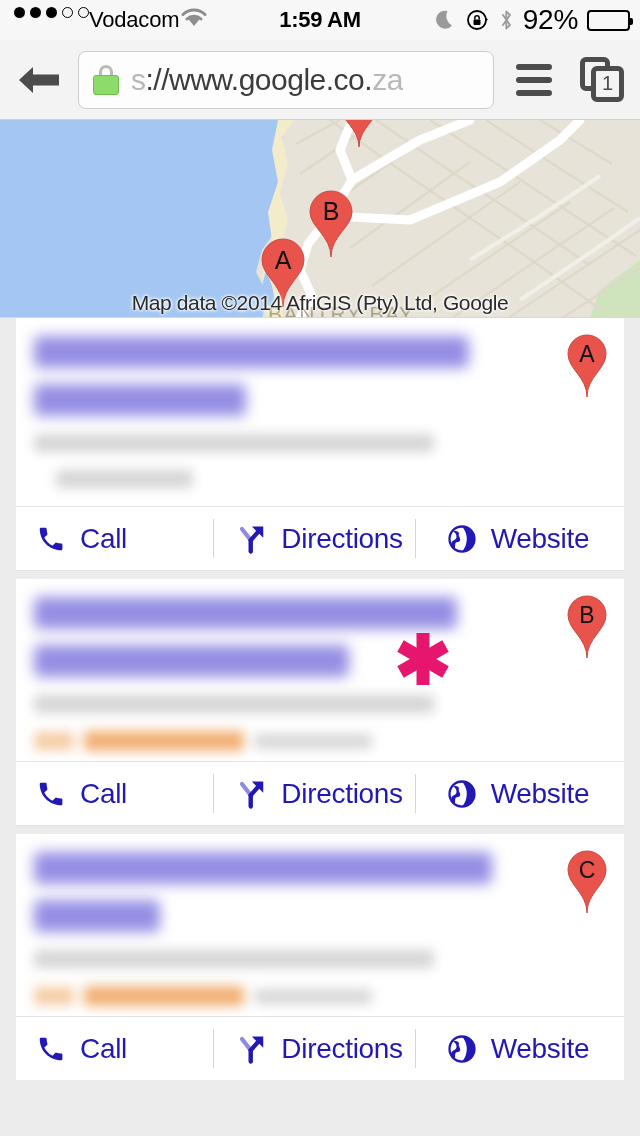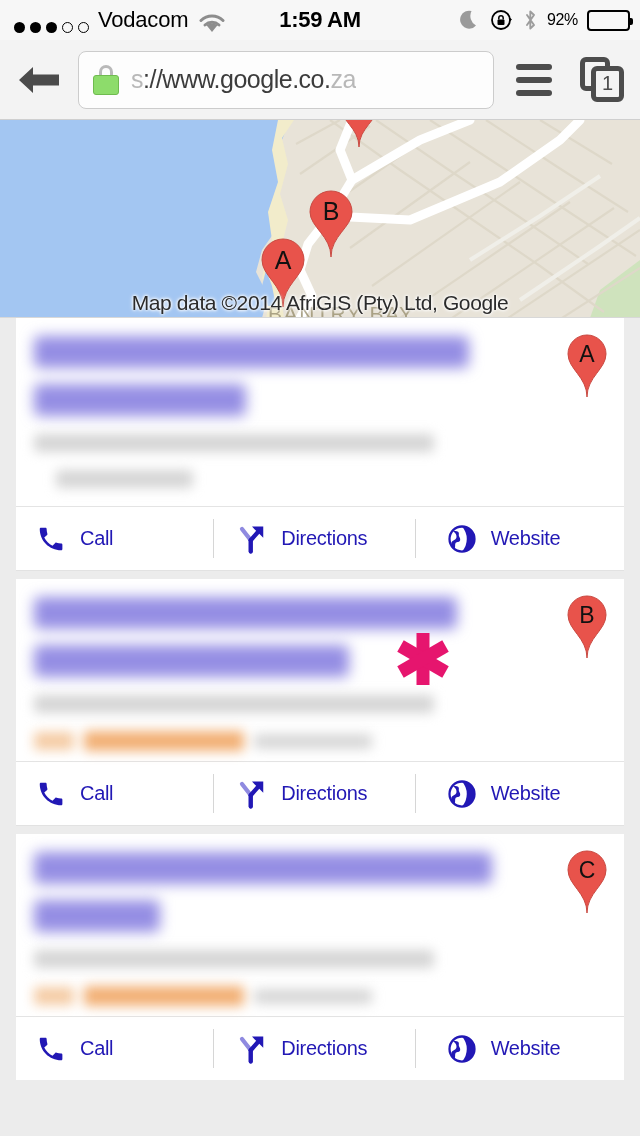--- a/index.html
+++ b/index.html
@@ -28,22 +28,22 @@
     width: 640px;
     background: #f7f7f7;
     display: flex;
     align-items: center;
     color: #000;
   }
   .sb-left {
     position: absolute;
     left: 14px;
     display: flex;
-    align-items: flex-end;
-    gap: 9px;
+    align-items: flex-start;
+    gap: 0;
   }
   .sig-dots { display: flex; align-items: center; gap: 5px; }
   .dot {
     width: 11px; height: 11px; border-radius: 50%;
     background: #000;
   }
   .dot.empty {
     background: transparent;
     border: 1.6px solid #000;
     width: 11px; height: 11px;
@@ -63,21 +63,21 @@
     font-weight: bold;
     letter-spacing: -0.3px;
   }
   .sb-right {
     position: absolute;
     right: 10px;
     display: flex;
     align-items: center;
     gap: 9px;
   }
-  .batt-pct { font-size: 16px; letter-spacing: -0.3px; }
+  .batt-pct { font-size: 28px; letter-spacing: -0.3px; }
 
   .battery {
     position: relative;
     width: 43px; height: 21px;
     border: 2px solid #000;
     border-radius: 4px;
     padding: 2px;
   }
   .battery::after {
     content: "";
@@ -140,21 +140,21 @@
   }
   .lock-shackle {
     position: absolute;
     top: 0; left: 6px;
     width: 14px; height: 13px;
     border: 3px solid #b9b9b9;
     border-bottom: none;
     border-radius: 8px 8px 0 0;
   }
   .url-text {
-    font-size: 25px;
+    font-size: 30px;
     color: #3c3c3c;
     white-space: nowrap;
     letter-spacing: -0.5px;
     overflow: hidden;
   }
   .url-text .faded { color: #b8b8b8; }
 
   .menu-btn {
     width: 64px;
     display: flex; flex-direction: column;
@@ -301,21 +301,21 @@
     margin: 0 -18px;
     border-top: 1px solid #e4e4e4;
   }
   .action {
     flex: 1;
     display: flex;
     align-items: center;
     justify-content: center;
     gap: 12px;
     color: #2218b5;
-    font-size: 20px;
+    font-size: 28px;
     letter-spacing: -0.3px;
     cursor: pointer;
     position: relative;
     height: 100%;
   }
   .action + .action::before {
     content: "";
     position: absolute;
     left: 0; top: 12px; bottom: 12px;
     width: 1px;

